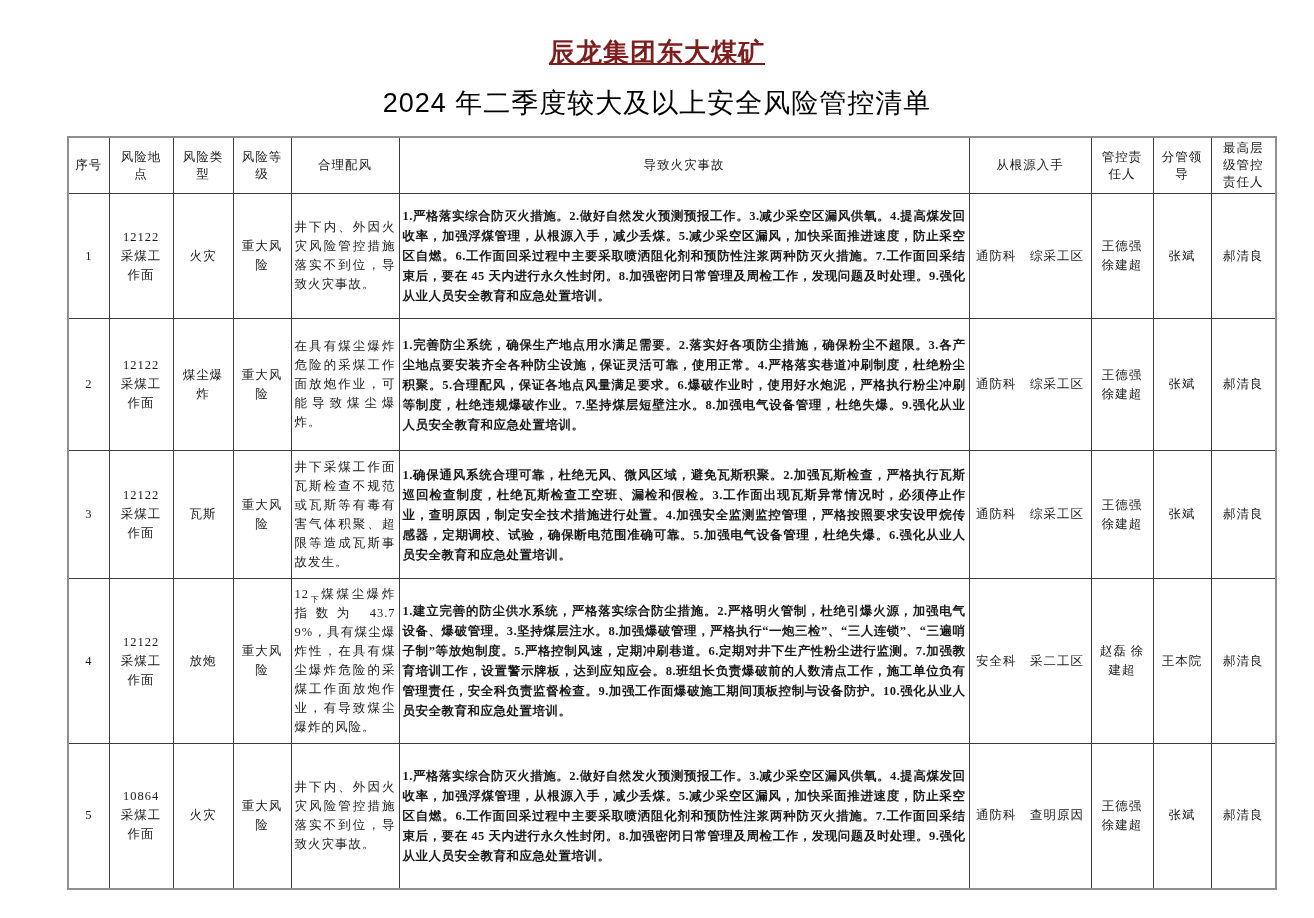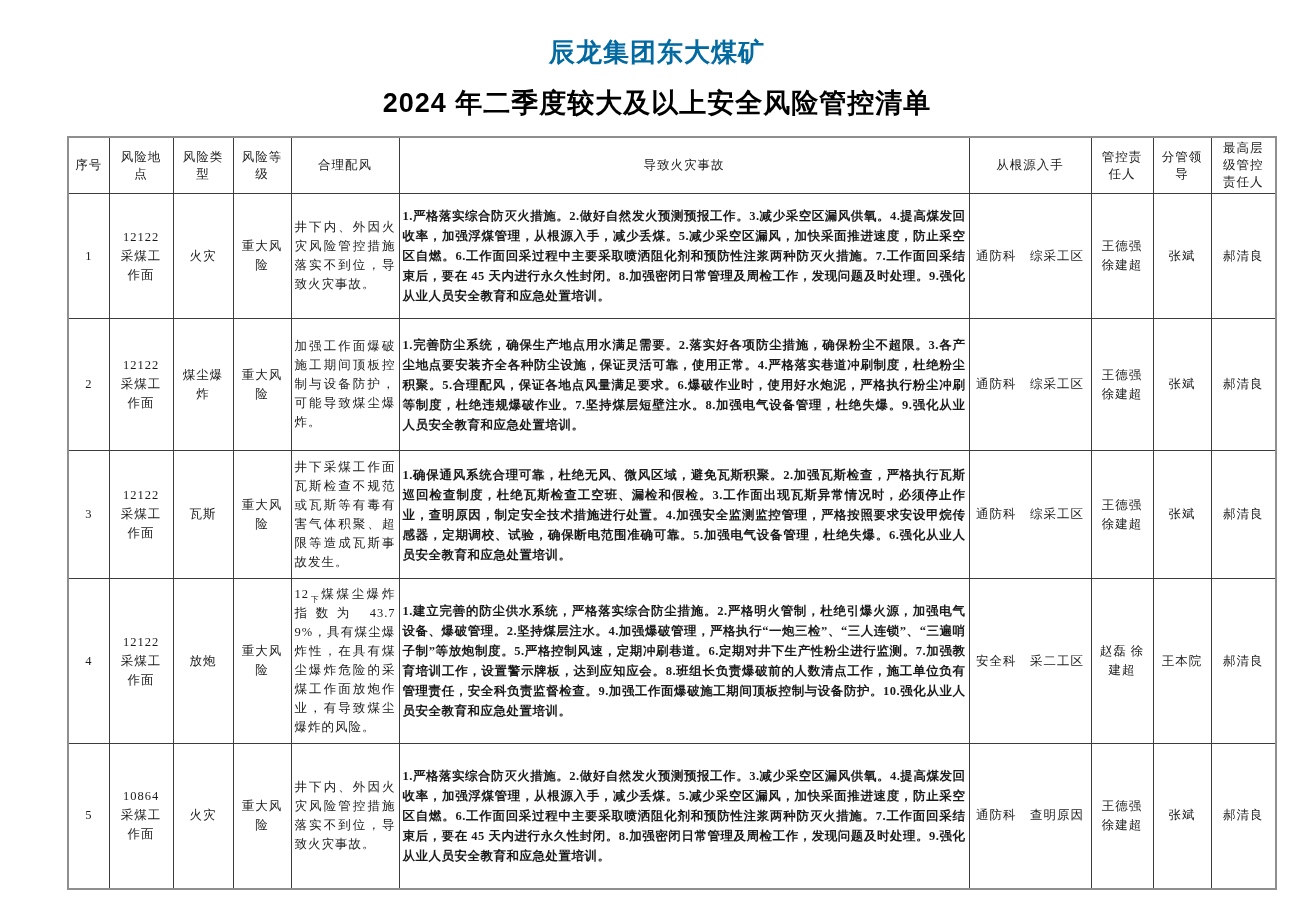--- a/index.html
+++ b/index.html
@@ -5,26 +5,26 @@
   html,body{margin:0;padding:0;background:#ffffff;}
   body{
     width:1314px;height:918px;overflow:hidden;
     font-family:"Liberation Serif","DejaVu Serif",serif;
     color:#1a1a1a;
   }
   .page{position:relative;width:1314px;height:918px;background:#fff;}
   h1.doc-title{
     margin:34px 0 0 0;text-align:center;
     font-family:"Liberation Sans","DejaVu Sans",sans-serif;
-    font-size:26px;font-weight:bold;color:#0369a1;line-height:36px;letter-spacing:1px;
+    font-size:26px;font-weight:bold;color:#7f1d1d;line-height:36px;letter-spacing:1px;text-decoration:underline;
   }
   h2.doc-subtitle{
     margin:14px 0 14px 0;text-align:center;
     font-family:"Liberation Sans","DejaVu Sans",sans-serif;
-    font-size:27px;font-weight:bold;color:#000;line-height:38px;letter-spacing:1px;
+    font-size:27px;font-weight:normal;color:#000;line-height:38px;letter-spacing:1px;
   }
   table.risk{
     margin-left:67px;width:1208px;table-layout:fixed;
     border-collapse:collapse;border:2px solid #8f8f8f;
   }
   table.risk th, table.risk td{
     border:1px solid #3c3c3c;
     vertical-align:middle;
     font-size:12.5px;
     padding:2px 3px;
@@ -112,21 +112,21 @@
 
   <tr>
     <td class="c">2</td>
     <td class="c">12122
 采煤工
 作面</td>
     <td class="c">煤尘爆
 炸</td>
     <td class="c">重大风
 险</td>
-    <td class="desc">加强工作面爆破施工期间顶板控制与设备防护，可能导致煤尘爆炸。</td>
+    <td class="desc">在具有煤尘爆炸危险的采煤工作面放炮作业，可能导致煤尘爆炸。</td>
     <td class="measures">1.完善防尘系统，确保生产地点用水满足需要。2.落实好各项防尘措施，确保粉尘不超限。3.各产尘地点要安装齐全各种防尘设施，保证灵活可靠，使用正常。4.严格落实巷道冲刷制度，杜绝粉尘积聚。5.合理配风，保证各地点风量满足要求。6.爆破作业时，使用好水炮泥，严格执行粉尘冲刷等制度，杜绝违规爆破作业。7.坚持煤层短壁注水。8.加强电气设备管理，杜绝失爆。9.强化从业人员安全教育和应急处置培训。</td>
     <td class="c">通防科　综采工区</td>
     <td class="c">王德强
 徐建超</td>
     <td class="c">张斌</td>
     <td class="c">郝清良</td>
   </tr>
 
   <tr>
     <td class="c">3</td>
@@ -147,21 +147,21 @@
 
   <tr>
     <td class="c">4</td>
     <td class="c">12122
 采煤工
 作面</td>
     <td class="c">放炮</td>
     <td class="c">重大风
 险</td>
     <td class="desc">12<sub>下</sub>煤煤尘爆炸指数为 43.79%，具有煤尘爆炸性，在具有煤尘爆炸危险的采煤工作面放炮作业，有导致煤尘爆炸的风险。</td>
-    <td class="measures">1.建立完善的防尘供水系统，严格落实综合防尘措施。2.严格明火管制，杜绝引爆火源，加强电气设备、爆破管理。2.坚持煤层注水。4.加强爆破管理，严格执行“一炮三检”、“三人连锁”、“三遍哨子制”等放炮制度。5.严格控制风速，定期冲刷巷道。6.定期对井下生产性粉尘进行监测。7.加强教育培训工作，设置警示牌板，达到应知应会。8.班组长负责爆破前的人数清点工作，施工单位负有管理责任，安全科负责监督检查。9.加强工作面爆破施工期间顶板控制与设备防护。10.强化从业人员安全教育和应急处置培训。</td>
+    <td class="measures">1.建立完善的防尘供水系统，严格落实综合防尘措施。2.严格明火管制，杜绝引爆火源，加强电气设备、爆破管理。3.坚持煤层注水。8.加强爆破管理，严格执行“一炮三检”、“三人连锁”、“三遍哨子制”等放炮制度。5.严格控制风速，定期冲刷巷道。6.定期对井下生产性粉尘进行监测。7.加强教育培训工作，设置警示牌板，达到应知应会。8.班组长负责爆破前的人数清点工作，施工单位负有管理责任，安全科负责监督检查。9.加强工作面爆破施工期间顶板控制与设备防护。10.强化从业人员安全教育和应急处置培训。</td>
     <td class="c">安全科　采二工区</td>
     <td class="c">赵磊 徐
 建超</td>
     <td class="c">王本院</td>
     <td class="c">郝清良</td>
   </tr>
 
   <tr>
     <td class="c">5</td>
     <td class="c">10864

